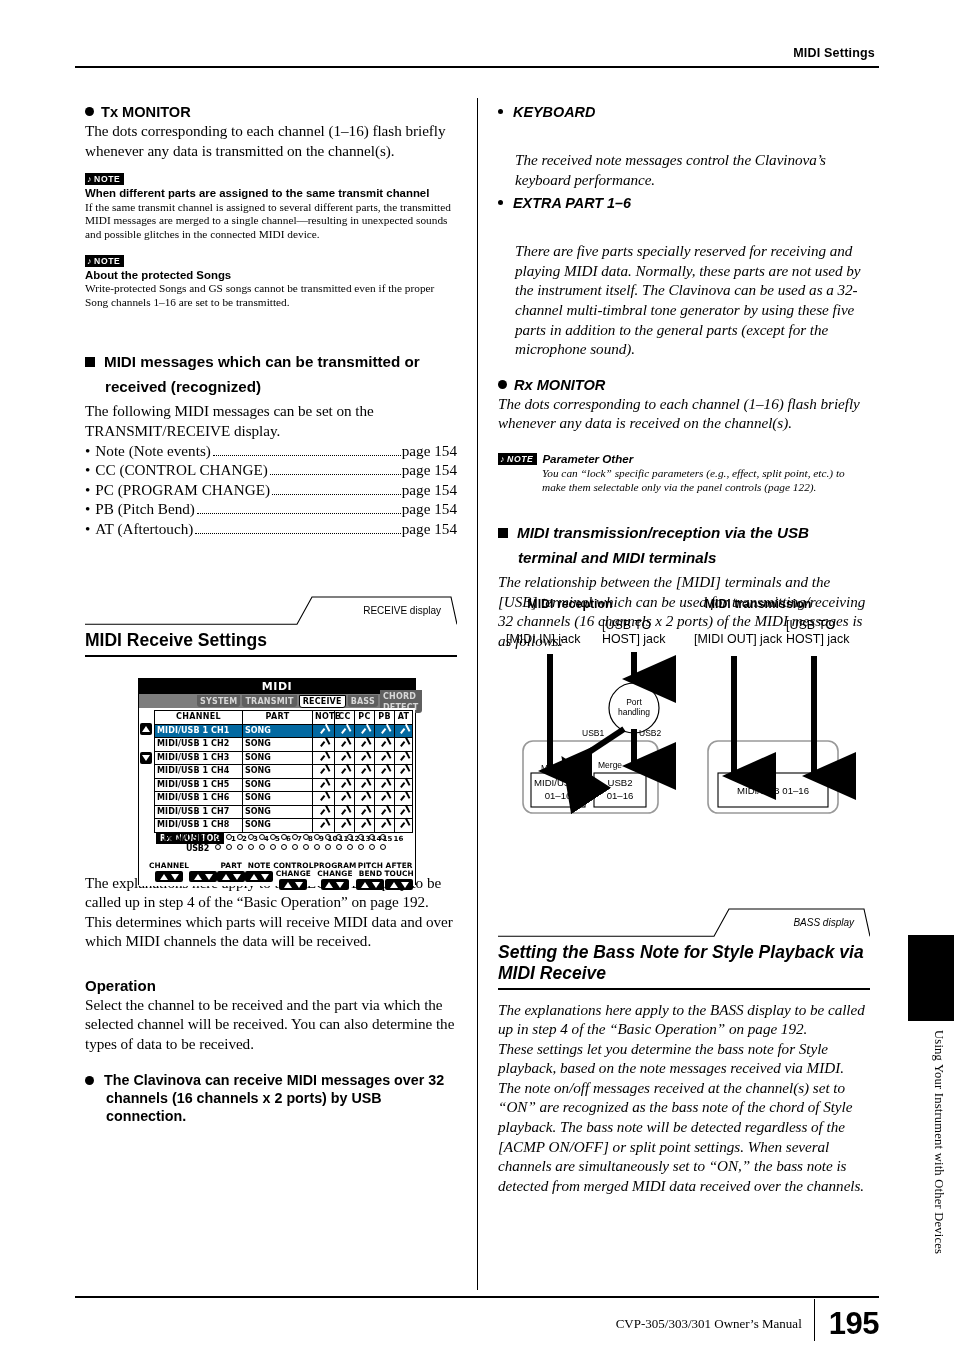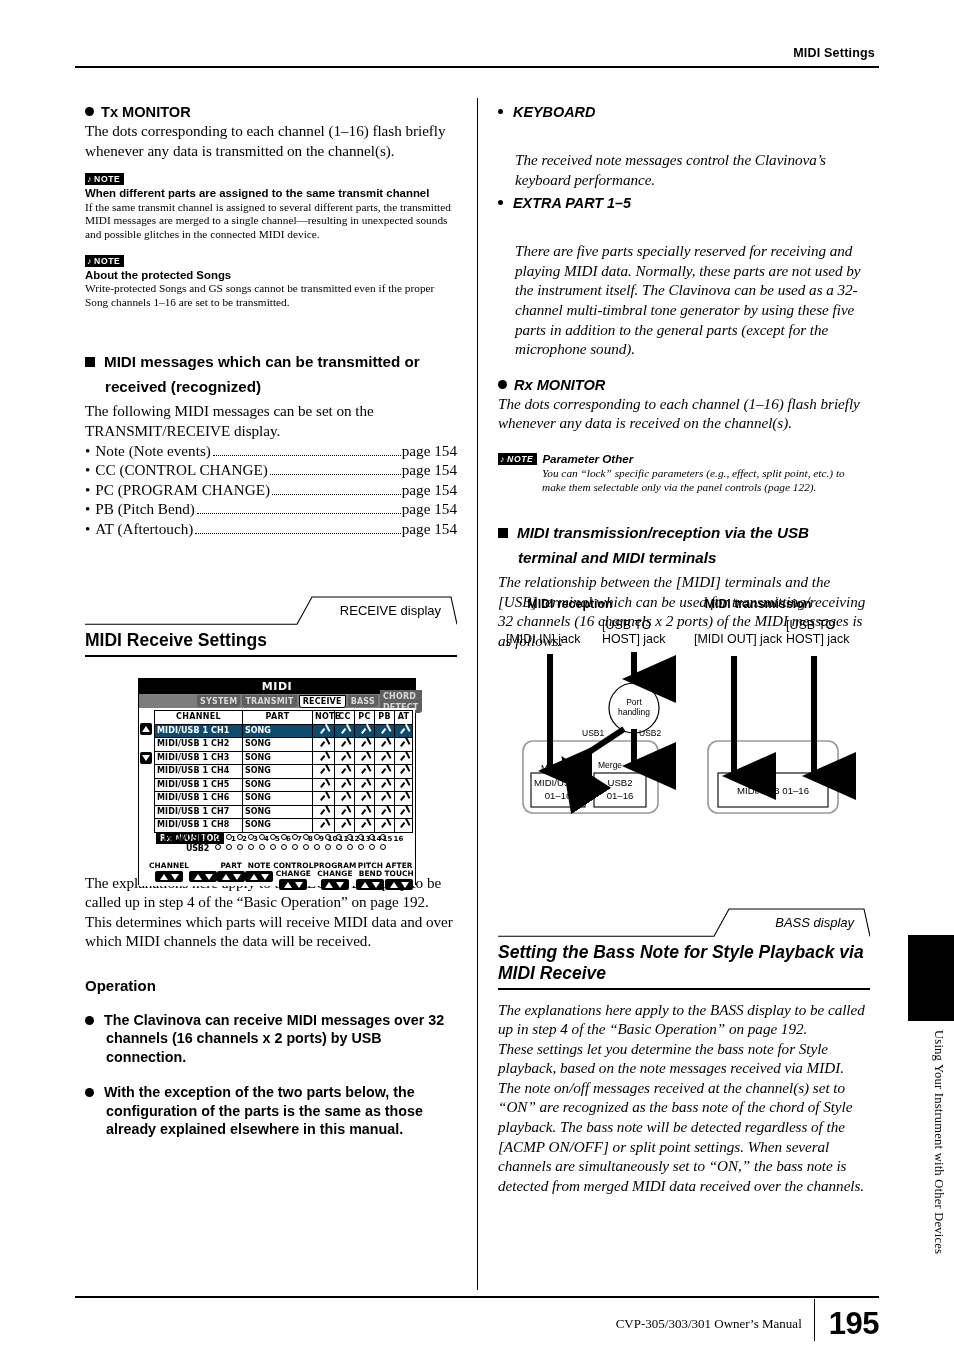--- a/index.html
+++ b/index.html
@@ -142,21 +142,21 @@
     border-radius: 50%; background: #000;
     margin-right: 10px; vertical-align: 0px;
   }
 
   
   .callout-wrap { position: relative; height: 34px; }
   .callout-tab {
     position: absolute; right: 0; bottom: 0;
     height: 28px; display: flex; align-items: center;
     font-family: "Liberation Sans", sans-serif;
-    font-size: 13px;
+    font-size: 10px;
     padding: 0 16px 0 14px;
   }
   .callout-svg { position: absolute; left: 0; bottom: 0; }
   h2.section-title {
     font-family: "Liberation Sans", sans-serif;
     font-weight: bold; font-size: 17.5px;
     line-height: 21px;
     margin-top: 5px;
   }
   .section-rule { border-top: 2.2px solid #000; margin-top: 4px; }
@@ -231,21 +231,21 @@
   #lcd-table td, #lcd-table th {
     border: 1px solid #000;
     font-size: 8px; font-weight: bold;
     height: 13.5px; padding: 0 2px;
     line-height: 12px;
   }
   #lcd-table th { text-align: center; letter-spacing: .3px; }
   #lcd-table td.ch { text-align: left; letter-spacing: .1px; }
   #lcd-table td.pt { text-align: left; }
   #lcd-table td.ck { text-align: center; }
-  #lcd-table tr.sel td { background: #0c4a6e; color: #fff; }
+  #lcd-table tr.sel td { background: #0369a1; color: #fff; }
   .chk {
     display: inline-block; width: 9px; height: 7px;
     position: relative;
   }
   .chk::before {
     content: ""; position: absolute;
     left: 0; top: 1px;
     width: 3px; height: 6px;
     border-right: 2px solid currentColor;
     transform: rotate(38deg);
@@ -457,26 +457,24 @@
   <h2 class="section-title">MIDI Receive Settings</h2>
   <div class="section-rule"></div>
 
   <div style="height:216px"></div>
 
   <p class="body">The explanations here apply to the RECEIVE display to be called up in step 4 of the “Basic Operation” on page 192. This determines which parts will receive MIDI data and over which MIDI channels the data will be received.</p>
 
   <div class="gap-l"></div>
 
   <h4 class="sub-head">Operation</h4>
+  <p class="body">Select the channel to be received and the part via which the selected channel will be received. You can also determine the types of data to be received.</p>
 
   <p class="bold-bullet">
     <span class="dot"></span><span>The Clavinova can receive MIDI messages over 32 channels (16 channels x 2 ports) by USB connection.</span>
-  </p>
-  <p class="bold-bullet">
-    <span class="dot"></span><span>With the exception of the two parts below, the configuration of the parts is the same as those already explained elsewhere in this manual.</span>
   </p>
 </div>
 
 <div id="lcd">
   <div id="lcd-title">MIDI</div>
   <div id="lcd-tabs">
     <div class="lcd-tab">SYSTEM</div>
     <div class="lcd-tab">TRANSMIT</div>
     <div class="lcd-tab active">RECEIVE</div>
     <div class="lcd-tab">BASS</div>
@@ -728,21 +726,21 @@
 
   <div class="sub-item">
     <div class="sub-title">
       <span class="sdot"></span><span>KEYBOARD</span>
     </div>
     <p class="body">The received note messages control the Clavinova’s keyboard performance.</p>
   </div>
 
   <div class="sub-item" style="margin-top:6px;">
     <div class="sub-title">
-      <span class="sdot"></span><span>EXTRA PART 1–5</span>
+      <span class="sdot"></span><span>EXTRA PART 1–6</span>
     </div>
     <p class="body">There are five parts specially reserved for receiving and playing MIDI data. Normally, these parts are not used by the instrument itself. The Clavinova can be used as a 32-channel multi-timbral tone generator by using these five parts in addition to the general parts (except for the microphone sound).</p>
   </div>
 
   <div class="gap-m"></div>
 
   <h3 class="bullet-head">
     <span class="dot"></span><span>Rx MONITOR</span>
   </h3>
   <p class="body">The dots corresponding to each channel (1–16) flash briefly whenever any data is received on the channel(s).</p>

